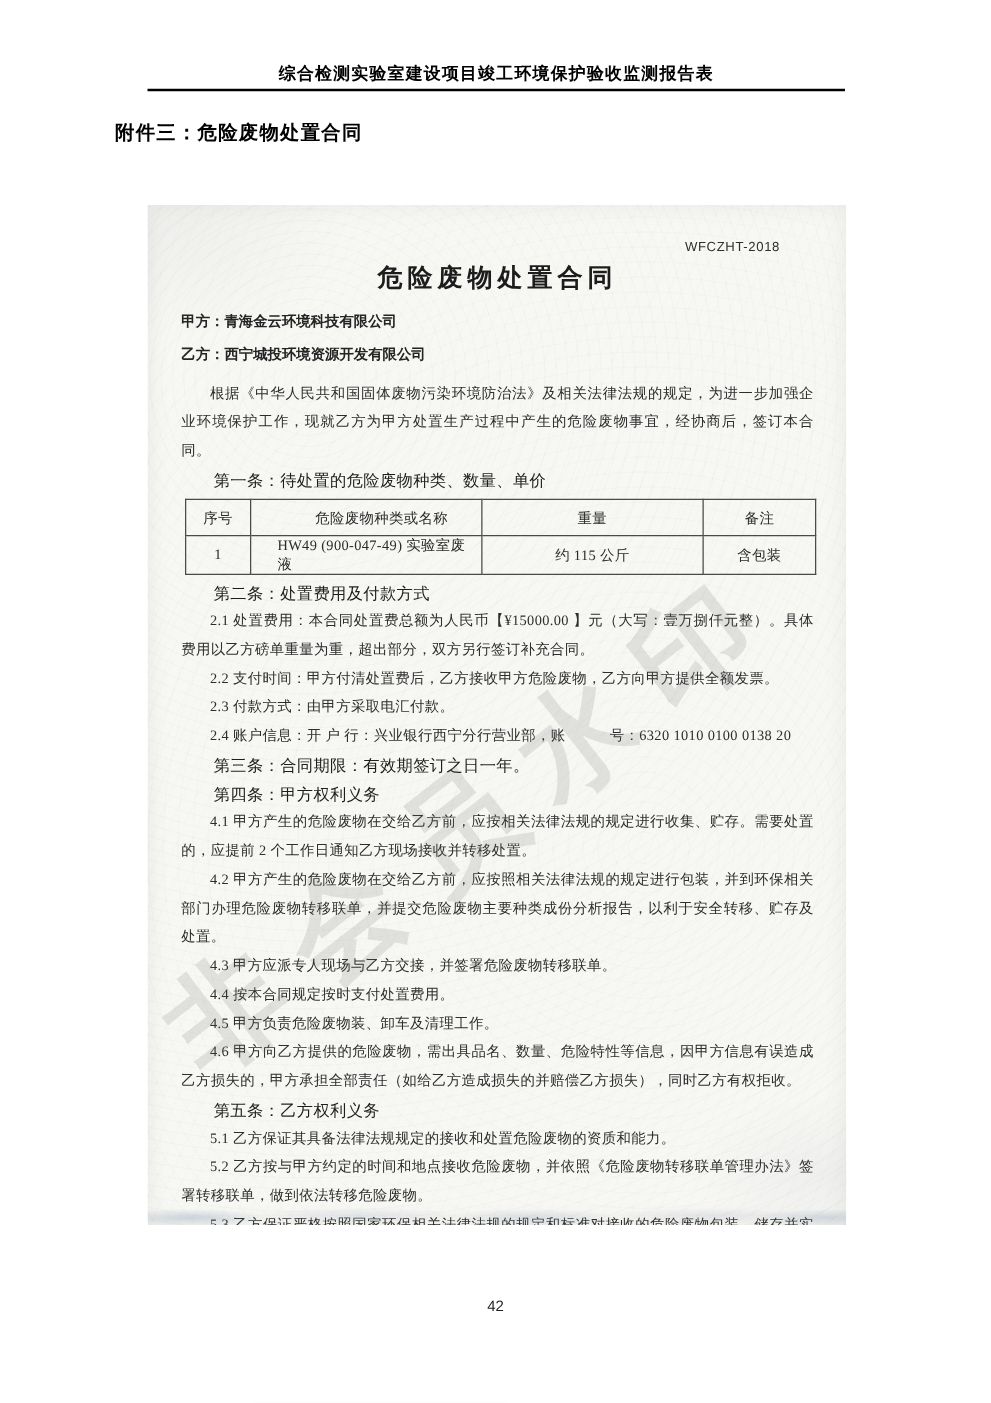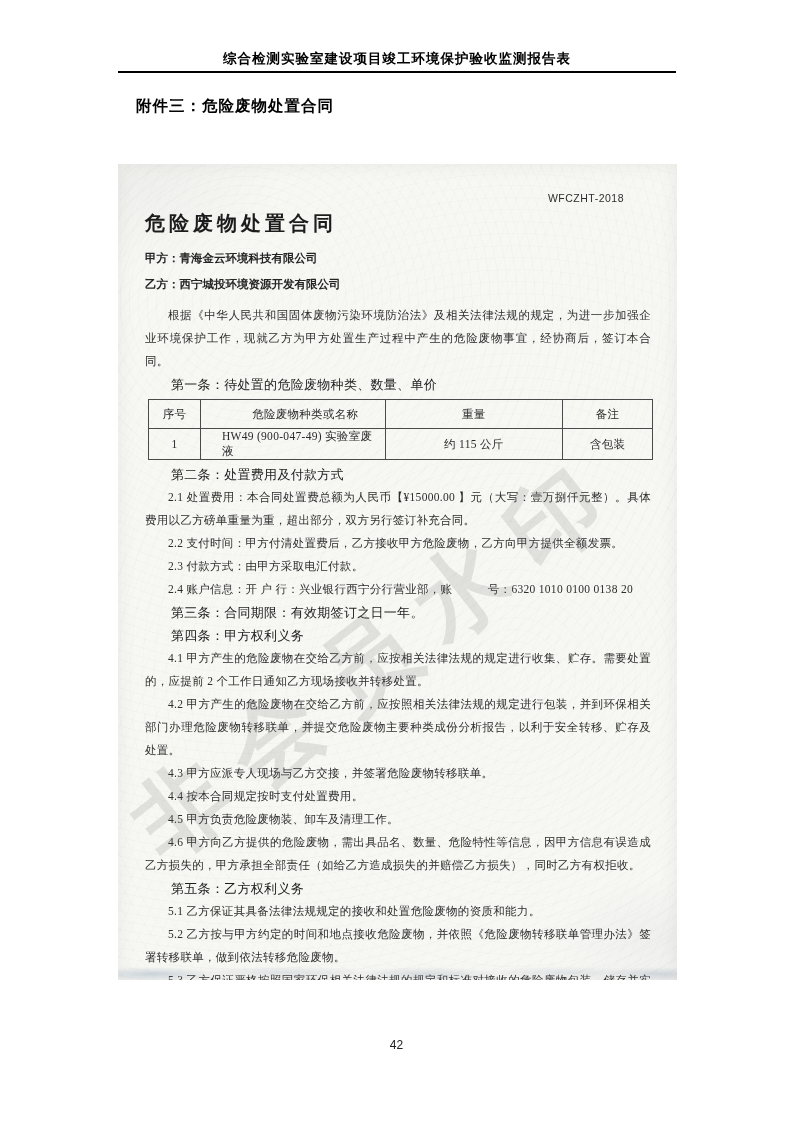--- a/index.html
+++ b/index.html
@@ -15,21 +15,21 @@
   .report-header {
     position:absolute; top:50px; left:118px; width:558px;
     text-align:center; font-size:13.5px; font-weight:600; letter-spacing:1px; color:#000;
   }
   .report-header-rule {
     position:absolute; top:71px; left:118px; width:558px; height:0;
     border-top:2px solid #000;
   }
   .attachment-title {
     position:absolute; top:96px; left:92px;
-    font-size:15.5px; font-weight:600; letter-spacing:1px; color:#000;margin-left:44px;
+    font-size:15.5px; font-weight:600; letter-spacing:1px; color:#000;
   }
   .report-page-number {
     position:absolute; top:1038px; left:0; width:100%;
     text-align:center; font-size:12px; color:#222;
     font-family:"Liberation Sans","DejaVu Sans",sans-serif;
   }
 
   
   .scan {
     position:absolute; left:118px; top:164px; width:559px; height:816px;
@@ -44,21 +44,21 @@
     box-shadow: inset 0 0 18px rgba(120,120,115,0.12);
   }
   .scan-content { position:relative; z-index:1; padding:20px 26px 0 27px; }
 
   .doc-code {
     text-align:right; padding-right:27px; margin-top:8px;
     font-size:10.5px; letter-spacing:0.5px; color:#2e2e2e;
     font-family:"Liberation Sans","DejaVu Sans",sans-serif;
   }
   .contract-title {
-    font-size:20px; font-weight:700; letter-spacing:4px;
+    text-align:center; font-size:20px; font-weight:700; letter-spacing:4px;
     color:#1c1c1c; margin:4px 0 9px 0; line-height:30px;
   }
   .party { font-size:11.5px; line-height:23px; color:#242424; font-weight:600; margin-bottom:3px; }
   .party.last { margin-bottom:8px; }
 
   .body-p {
     font-size:11.5px; line-height:23px; color:#2d2d2d;
     text-indent:2em; text-align:justify; letter-spacing:0.3px;
   }
   .heading-p {

